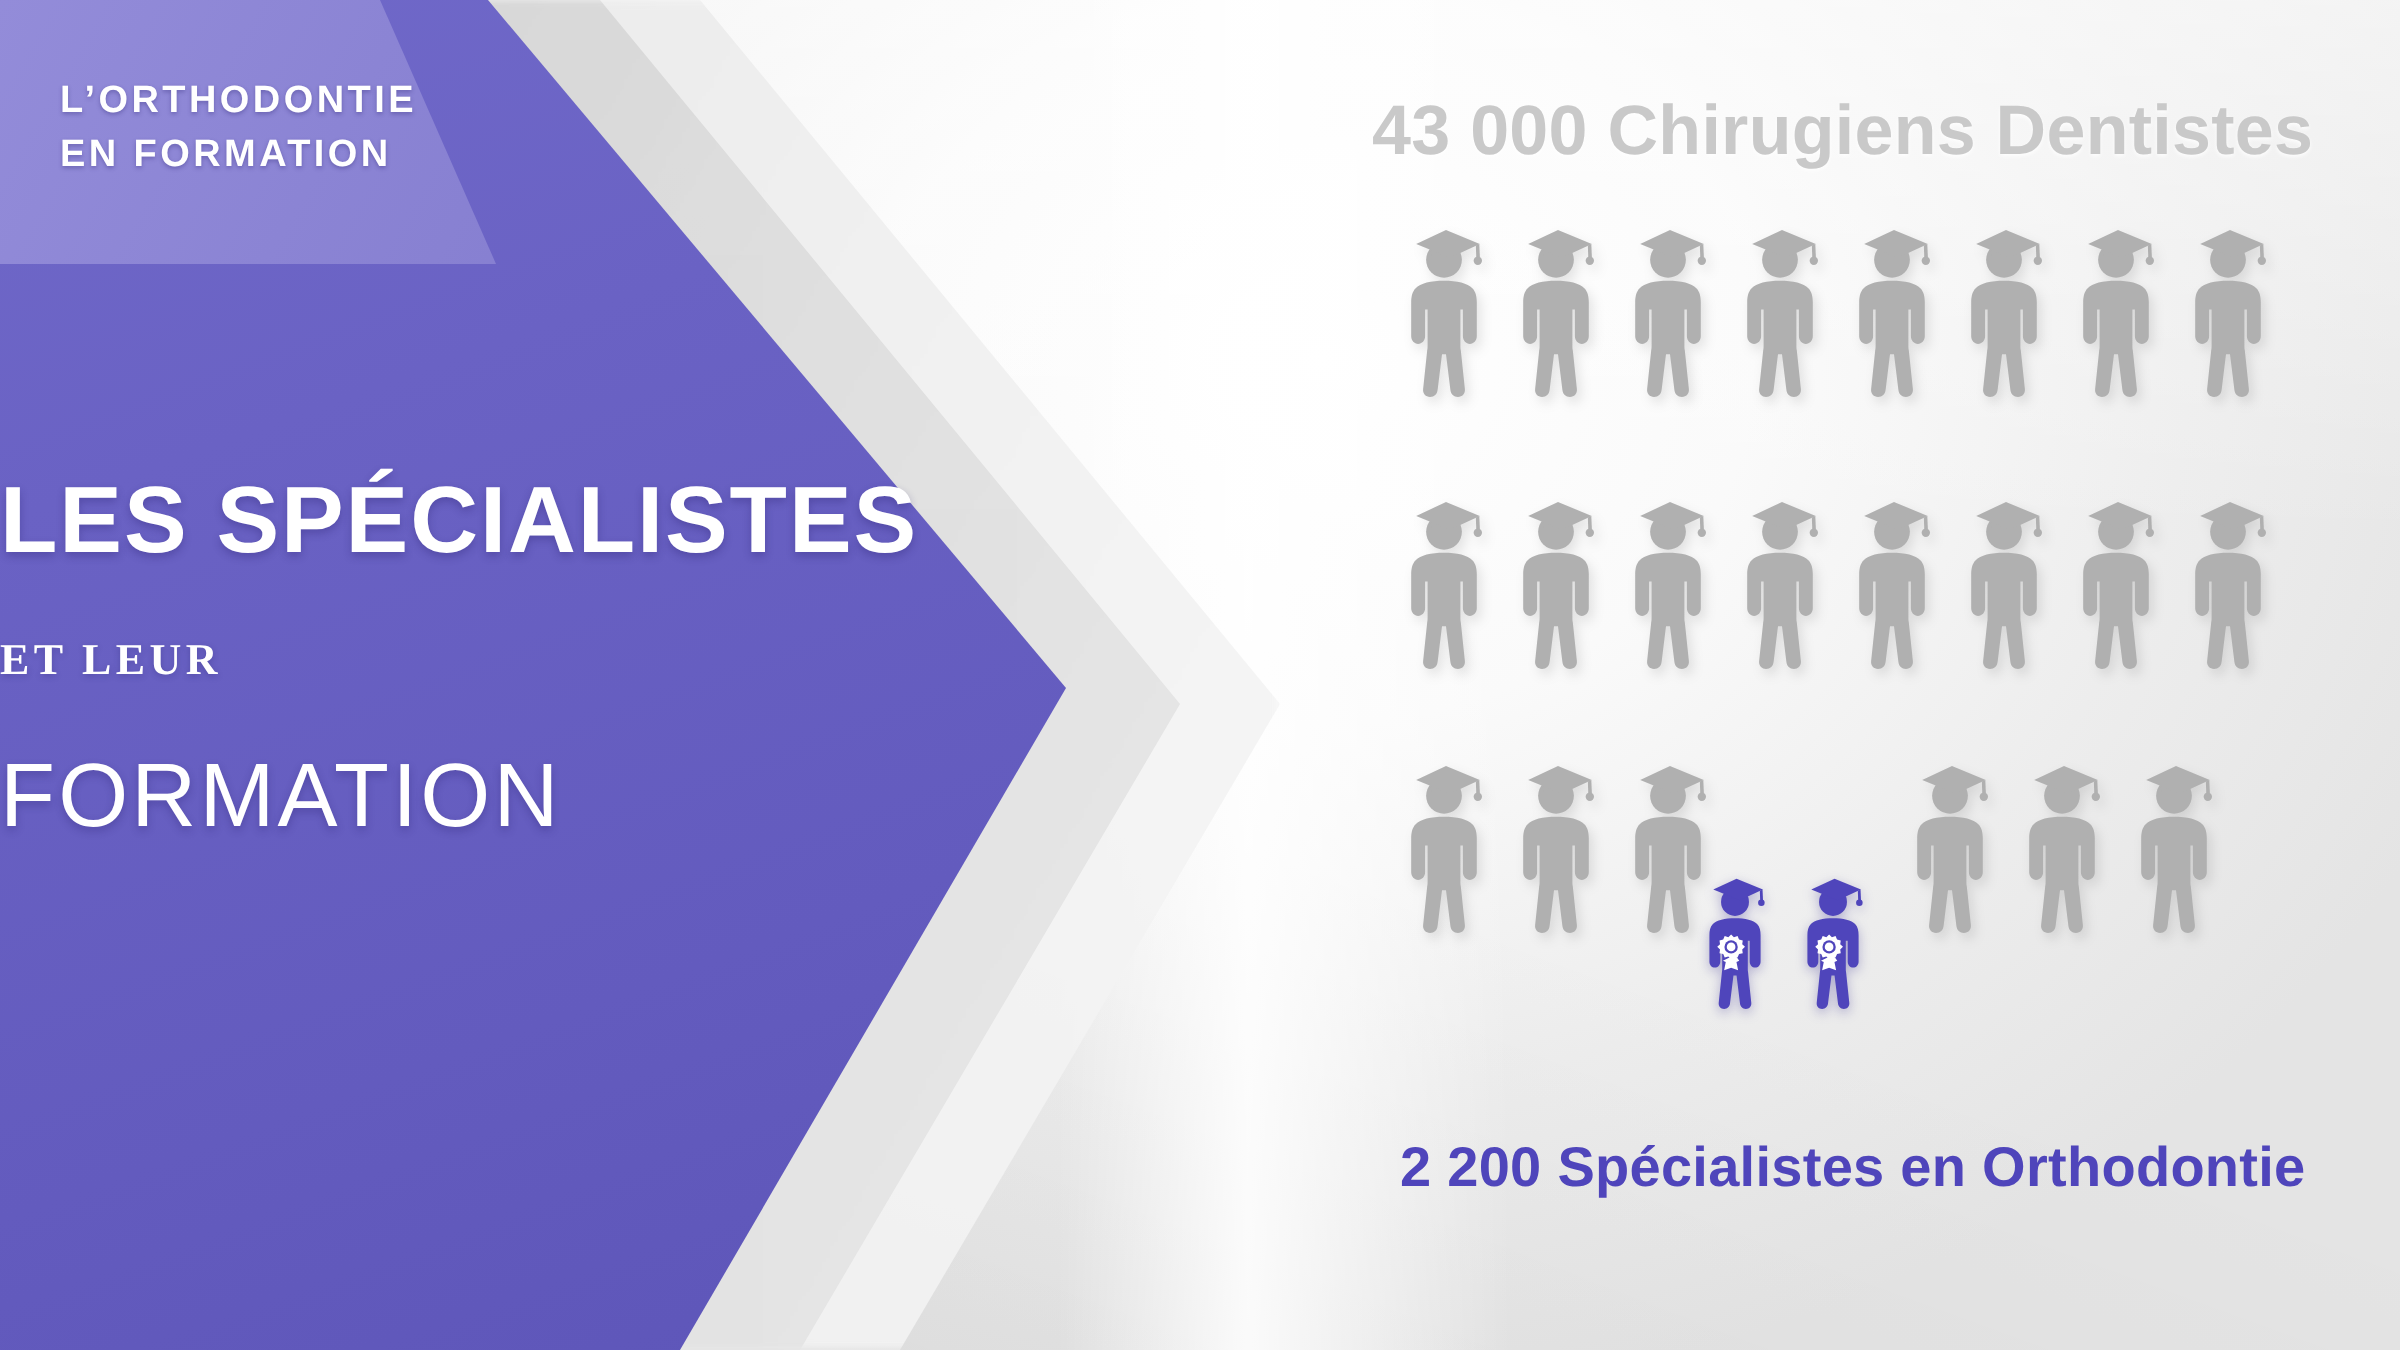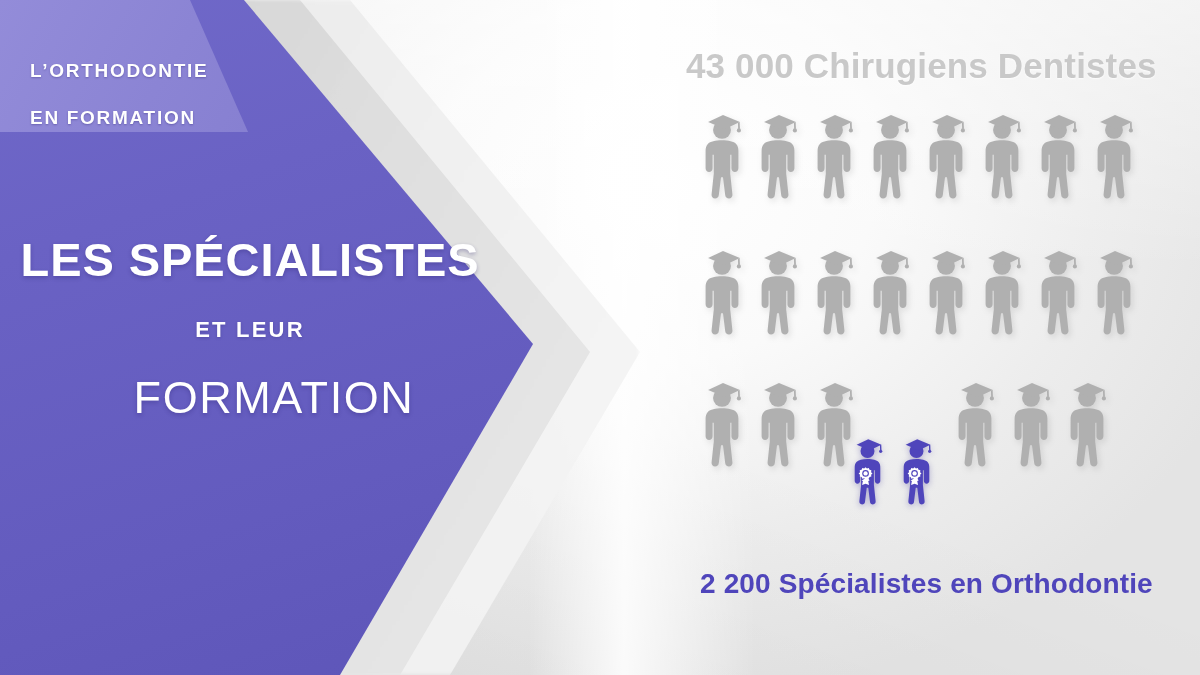--- a/index.html
+++ b/index.html
@@ -58,48 +58,48 @@
   
   #kicker {
     position:absolute; left:30px; top:38px; width:280px;
     color:#ffffff;
     font-weight:700;
     font-size:19px;
     letter-spacing:.09em;
     line-height:1.42;
     text-shadow:0 1px 2px rgba(40,32,110,.35);
   }
-  #kicker .kline { display:block;margin-top:20px; }
+  #kicker .kline { display:block; }
 
   #title-block {
     position:absolute; left:0; top:236px; width:500px;
-    text-align:center;
+    text-align:left;
     color:#ffffff;
   }
   #title-main {
     font-size:47px;
     font-weight:700;
     letter-spacing:.02em;
     line-height:1;
     text-shadow:0 2px 4px rgba(40,32,110,.32);
   }
   #title-mid {
     margin-top:34px;
     font-size:22px;
     font-weight:700;
     letter-spacing:.1em;
     text-shadow:0 1px 3px rgba(40,32,110,.3);
+    font-family:Liberation Serif, serif;
   }
   #title-sub {
     margin-top:29px;
     font-size:45px;
     font-weight:400;
     letter-spacing:.035em;
     text-shadow:0 2px 4px rgba(40,32,110,.32);
-    padding-left:48px;
   }
 
   
   #stat-top {
     position:absolute; left:686px; top:46px;
     width:430px;
     font-size:35px;
     font-weight:700;
     color:#c9c9c9;
     letter-spacing:.004em;

